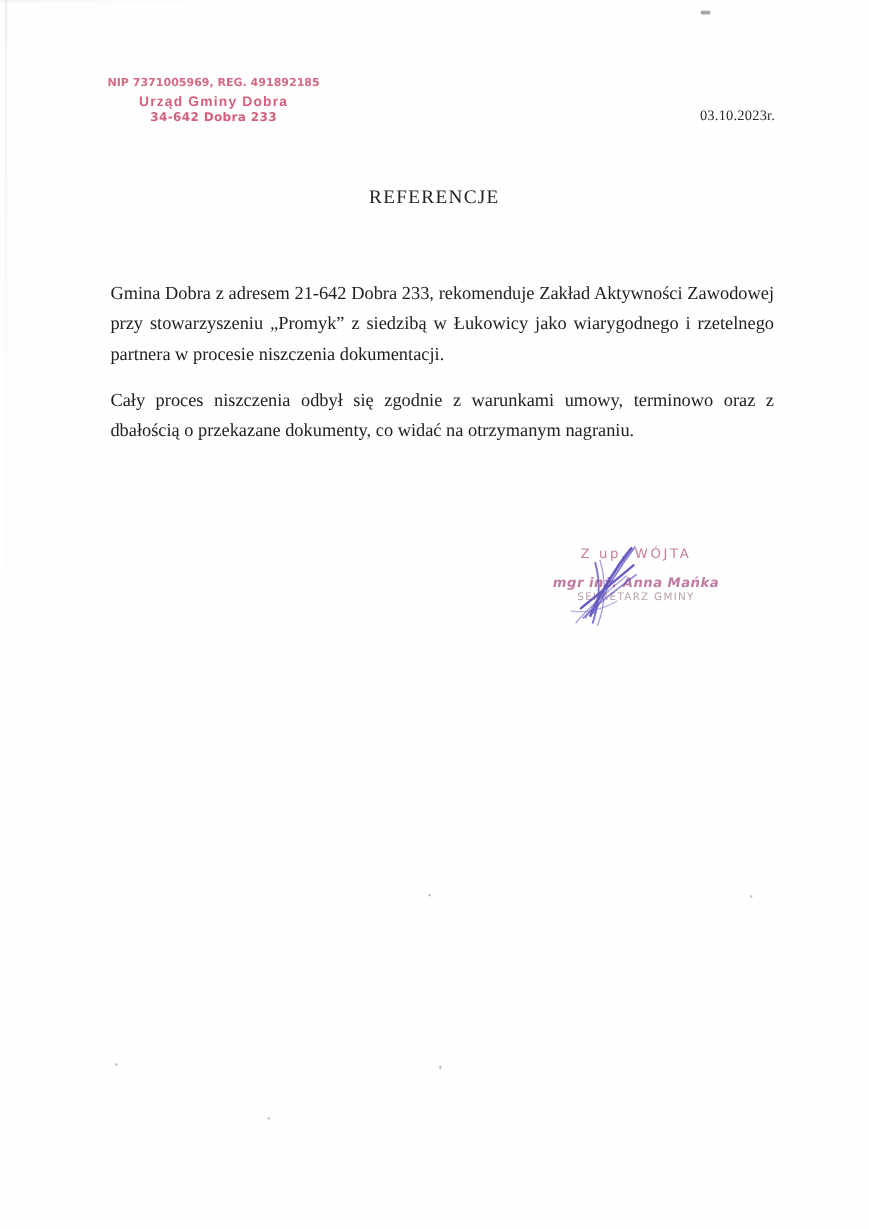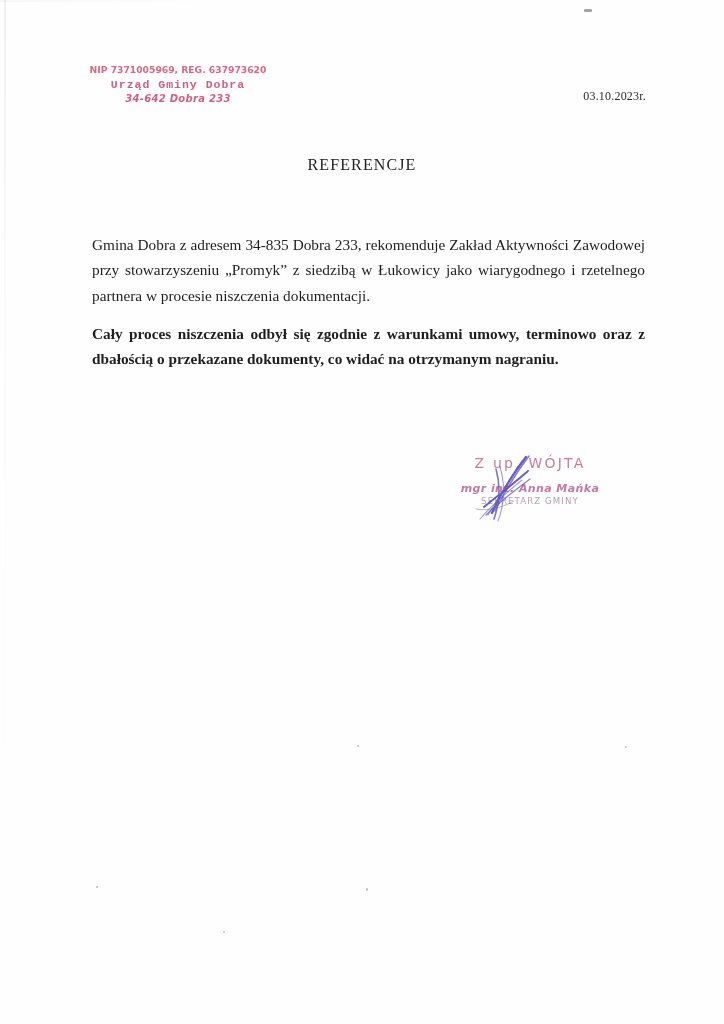--- a/index.html
+++ b/index.html
@@ -69,35 +69,34 @@
   }
   .office-stamp .stamp-line-2 {
     font-family: "DejaVu Sans", sans-serif;
     font-weight: bold;
     font-size: 9.2px;
     letter-spacing: 0px;
     color: #d46b82;
     margin-top: 2px;
   }
   .office-stamp .stamp-line-3 {
-    font-family: Liberation Mono, monospace;
+    font-family: Liberation Sans, sans-serif;
     font-weight: bold;
     font-size: 11.5px;
     letter-spacing: 1px;
     color: #d2607c;
     margin-top: 2px;
   }
   .office-stamp .stamp-line-4 {
     font-family: "DejaVu Sans", sans-serif;
     font-weight: bold;
     font-size: 10px;
     letter-spacing: 0.3px;
     color: #d2607c;
     margin-top: 1px;
-    font-style: italic;
   }
 
   
   .doc-date {
     position: absolute;
     right: 78px;
     top: 89px;
     font-size: 12px;
     color: #2a2a2a;
     letter-spacing: 0.2px;
@@ -123,41 +122,41 @@
     width: 553px;
   }
   .body-par {
     text-align: justify;
     text-justify: inter-word;
     font-size: 15.3px;
     line-height: 25.3px;
     color: #1e1e1e;
     margin: 0 0 13px 0;
   }
-  .body-par:last-child { margin-bottom: 0; font-weight: bold; }
+  .body-par:last-child { margin-bottom: 0; }
 
   
   .signature-area {
     position: absolute;
     left: 430px;
     top: 455px;
     width: 200px;
     height: 70px;
   }
   .sig-stamp {
     position: absolute;
     left: 0;
     top: 0;
     width: 200px;
     text-align: center;
     color: #c98ea6;
   }
   .sig-stamp .sig-line-1 {
     font-family: "DejaVu Sans", sans-serif;
-    font-size: 14px;
+    font-size: 11px;
     letter-spacing: 2.2px;
     color: #c37f9d;
   }
   .sig-stamp .sig-line-2 {
     font-family: "DejaVu Sans", sans-serif;
     font-style: italic;
     font-weight: bold;
     font-size: 11px;
     letter-spacing: 0.4px;
     color: #c07ba0;
@@ -188,31 +187,31 @@
   <div class="scan-edge-top"></div>
 
   <div class="scan-speck" style="left:584px;top:9px;width:8px;height:3px;background:rgba(60,55,55,0.45);border-radius:1px;"></div>
   <div class="scan-speck" style="left:357px;top:745px;width:2px;height:2px;"></div>
   <div class="scan-speck" style="left:625px;top:746px;width:2px;height:2px;"></div>
   <div class="scan-speck" style="left:96px;top:886px;width:2px;height:2px;"></div>
   <div class="scan-speck" style="left:223px;top:931px;width:2px;height:2px;"></div>
   <div class="scan-speck" style="left:366px;top:888px;width:2px;height:3px;"></div>
 
   <div class="office-stamp">
-    <div class="stamp-line-2">NIP 7371005969, REG. 637973620</div>
+    <div class="stamp-line-2">NIP 7371005969, REG. 491892185</div>
     <div class="stamp-line-3">Urząd Gminy Dobra</div>
     <div class="stamp-line-4">34-642 Dobra 233</div>
   </div>
 
   <div class="doc-date">03.10.2023r.</div>
 
   <div class="doc-title">REFERENCJE</div>
 
   <div class="body-block">
-    <p class="body-par">Gmina Dobra z adresem 34-835 Dobra 233, rekomenduje Zakład Aktywności Zawodowej przy stowarzyszeniu „Promyk” z siedzibą w Łukowicy jako wiarygodnego i rzetelnego partnera w procesie niszczenia dokumentacji.</p>
+    <p class="body-par">Gmina Dobra z adresem 21-642 Dobra 233, rekomenduje Zakład Aktywności Zawodowej przy stowarzyszeniu „Promyk” z siedzibą w Łukowicy jako wiarygodnego i rzetelnego partnera w procesie niszczenia dokumentacji.</p>
     <p class="body-par">Cały proces niszczenia odbył się zgodnie z warunkami umowy, terminowo oraz z dbałością o przekazane dokumenty, co widać na otrzymanym nagraniu.</p>
   </div>
 
   <div class="signature-area">
     <div class="sig-stamp">
       <div class="sig-line-1">Z up. WÓJTA</div>
       <div class="sig-line-2">mgr inż. Anna Mańka</div>
       <div class="sig-line-3">SEKRETARZ GMINY</div>
     </div>
 

